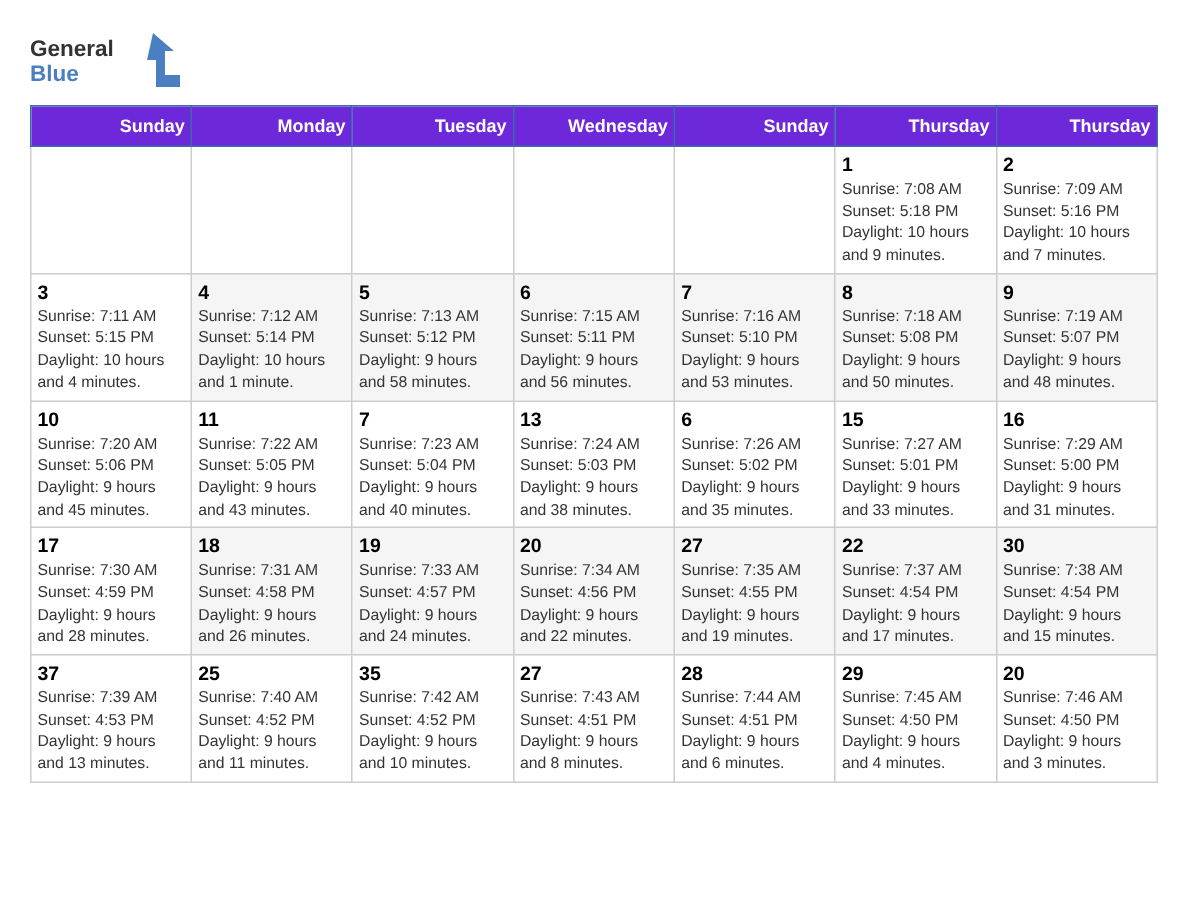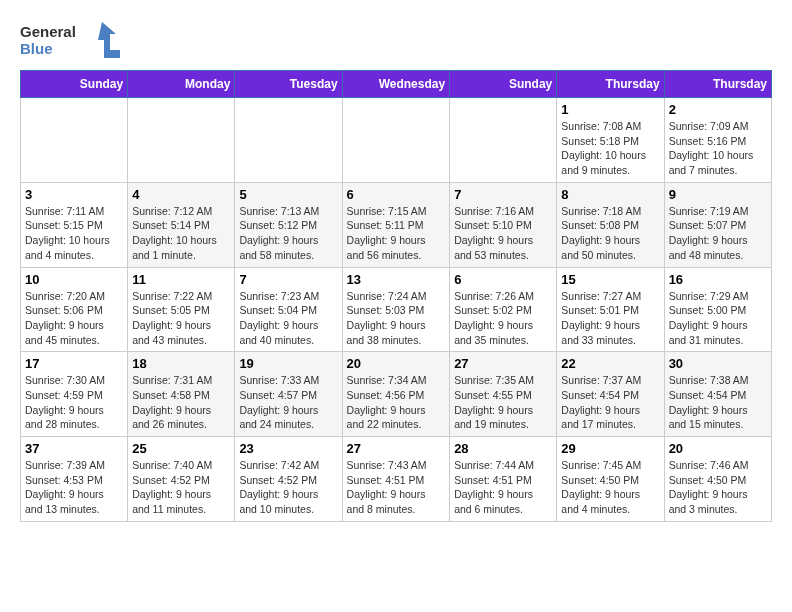--- a/index.html
+++ b/index.html
@@ -216,21 +216,21 @@
       <tr class="row-odd">
         <td>
           <span class="day-number">37</span>
           <div class="day-info">Sunrise: 7:39 AM<br>Sunset: 4:53 PM<br>Daylight: 9 hours and 13 minutes.</div>
         </td>
         <td>
           <span class="day-number">25</span>
           <div class="day-info">Sunrise: 7:40 AM<br>Sunset: 4:52 PM<br>Daylight: 9 hours and 11 minutes.</div>
         </td>
         <td>
-          <span class="day-number">23</span>
+          <span class="day-number">35</span>
           <div class="day-info">Sunrise: 7:42 AM<br>Sunset: 4:52 PM<br>Daylight: 9 hours and 10 minutes.</div>
         </td>
         <td>
           <span class="day-number">27</span>
           <div class="day-info">Sunrise: 7:43 AM<br>Sunset: 4:51 PM<br>Daylight: 9 hours and 8 minutes.</div>
         </td>
         <td>
           <span class="day-number">28</span>
           <div class="day-info">Sunrise: 7:44 AM<br>Sunset: 4:51 PM<br>Daylight: 9 hours and 6 minutes.</div>
         </td>

